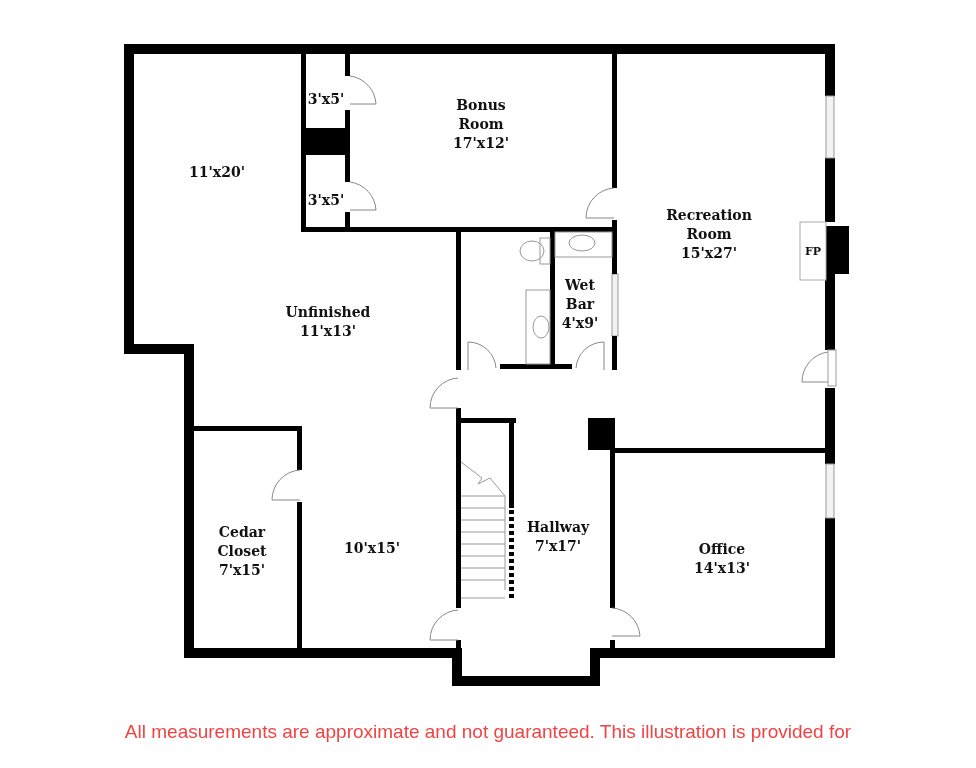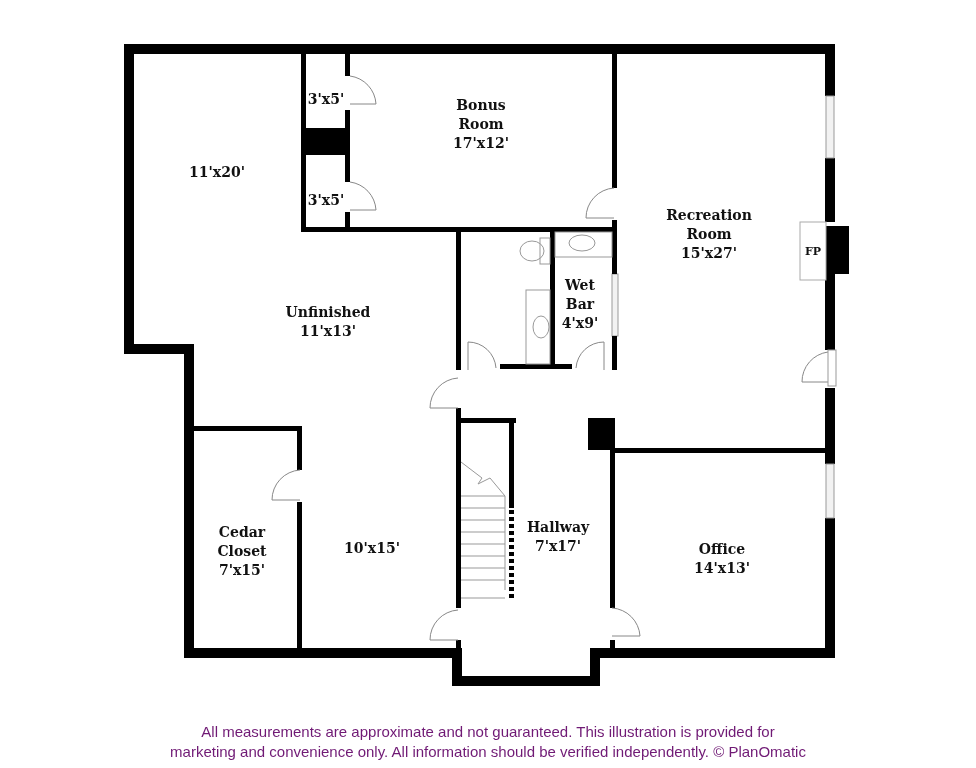--- a/index.html
+++ b/index.html
@@ -6,21 +6,21 @@
   body { width: 976px; height: 768px; position: relative; overflow: hidden; }
   #plan { position: absolute; left: 0; top: 0; }
   .wall { fill: #000000; }
   .door { fill: none; stroke: #888888; stroke-width: 1; }
   .thin { fill: none; stroke: #999999; stroke-width: 1; }
   .window { fill: #f2f2f2; stroke: #9a9a9a; stroke-width: 1; }
   .label { font-family: "DejaVu Serif", "Liberation Serif", serif; font-weight: bold; font-size: 14px; fill: #111111; text-anchor: middle; }
   .label-sm { font-family: "DejaVu Serif", "Liberation Serif", serif; font-weight: bold; font-size: 11px; fill: #111111; text-anchor: middle; }
   .disclaimer {
     position: absolute; left: 0; top: 722px; width: 976px; text-align: center;
-    font-family: "Liberation Sans", sans-serif; font-size: 15px; line-height: 20px; color: #701a75;
+    font-family: "Liberation Sans", sans-serif; font-size: 19px; line-height: 20px; color: #ef4444;
   }
 </style>
 </head>
 <body>
 
 <svg id="plan" width="976" height="720" viewBox="0 0 976 720">
 
   <g>
 
     <rect class="wall" x="124" y="44" width="711" height="10"></rect>
@@ -199,14 +199,13 @@
     <text class="label" x="558" y="532">Hallway</text>
     <text class="label" x="558" y="551">7'x17'</text>
 
     <text class="label" x="722" y="554">Office</text>
     <text class="label" x="722" y="573">14'x13'</text>
   </g>
 </svg>
 
 <div class="disclaimer">
   <div>All measurements are approximate and not guaranteed. This illustration is provided for</div>
-  <div>marketing and convenience only. All information should be verified independently. © PlanOmatic</div>
 </div>
 
 </body></html>

